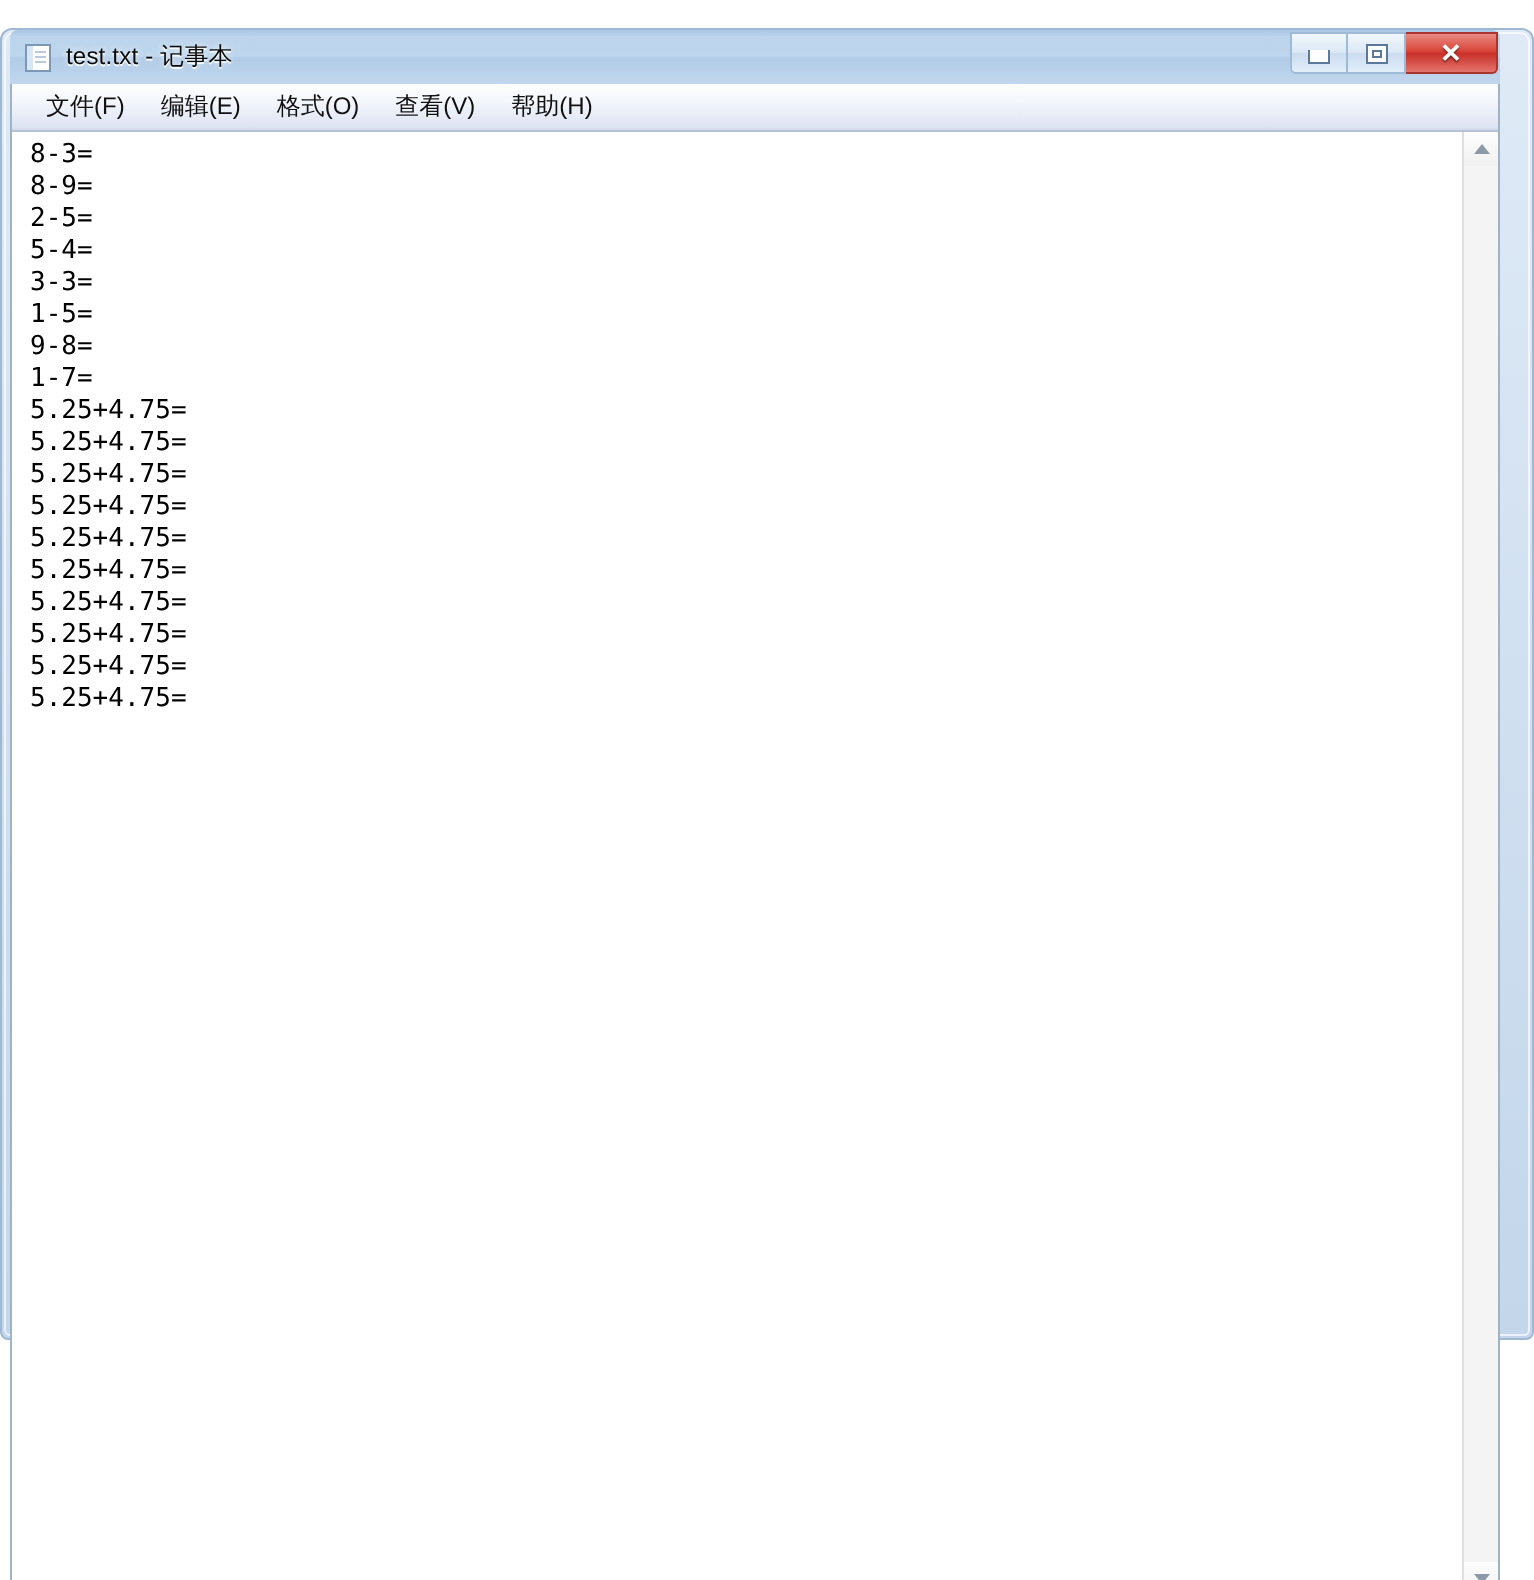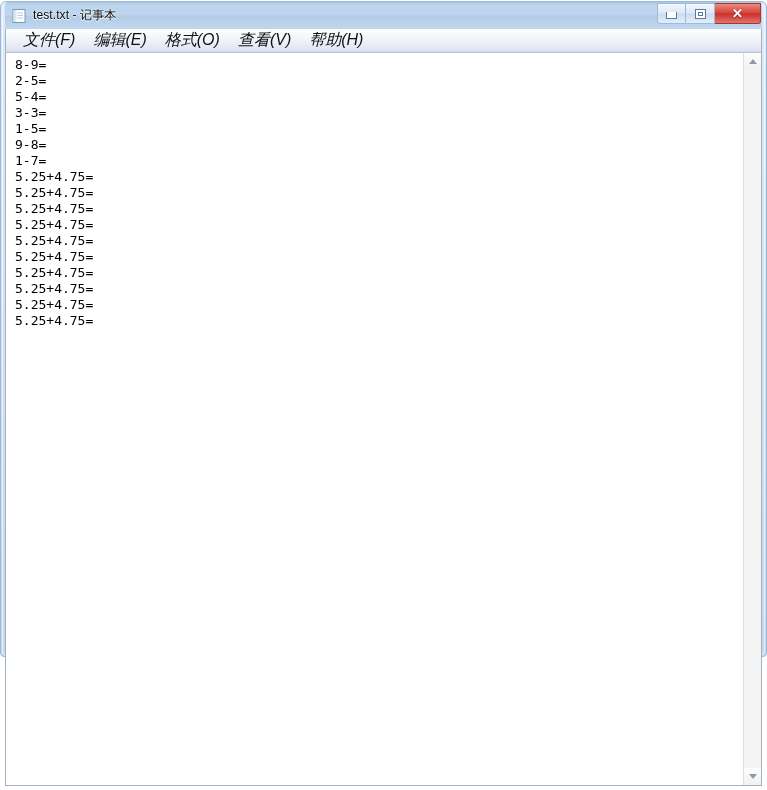--- a/index.html
+++ b/index.html
@@ -11,28 +11,28 @@
     width: 767px;
     height: 790px;
     font-family: "Liberation Sans", sans-serif;
     overflow: hidden;
   }
 
   
   .window {
     position: absolute;
     left: 0;
-    top: 1px;
+    top: 14px;
     width: 767px;
     height: 656px;
     box-sizing: border-box;
     background: linear-gradient(180deg,#dfeaf6 0%, #cfdff0 55%, #c3d6ea 100%);
     border: 1px solid #9fb9d4;
     border-radius: 6px 6px 4px 4px;
-    padding: 0 4px 5px 4px;
+    padding: 0 16px 5px 4px;
   }
   .window::before {
     
     content: "";
     position: absolute;
     left: 1px; top: 1px; right: 1px; bottom: 1px;
     border: 1px solid rgba(255,255,255,0.65);
     border-radius: 5px 5px 3px 3px;
     pointer-events: none;
   }
@@ -147,26 +147,25 @@
   .menubar {
     height: 23px;
     flex: 0 0 auto;
     background: linear-gradient(180deg,#fdfefe 0%, #f3f6fb 38%, #dfe4f2 92%, #d2daea 100%);
     border-bottom: 1px solid #b7c3d4;
     display: flex;
     align-items: center;
     padding-left: 8px;
   }
   .menu-item {
-    font-size: 16px;
+    font-size: 12px;
     color: #111111;
     padding: 2px 9px;
     white-space: nowrap;
     font-family: "Liberation Sans", sans-serif;
-    font-style: italic;
   }
 
   
   .editrow {
     flex: 1 1 auto;
     display: flex;
     min-height: 0;
     background: #ffffff;
   }
   .textarea {
@@ -256,20 +255,21 @@
     <div class="menubar">
       <div class="menu-item">文件(F)</div>
       <div class="menu-item">编辑(E)</div>
       <div class="menu-item">格式(O)</div>
       <div class="menu-item">查看(V)</div>
       <div class="menu-item">帮助(H)</div>
     </div>
 
     <div class="editrow">
       <div class="textarea">
+        <div class="line">8-3=</div>
         <div class="line">8-9=</div>
         <div class="line">2-5=</div>
         <div class="line">5-4=</div>
         <div class="line">3-3=</div>
         <div class="line">1-5=</div>
         <div class="line">9-8=</div>
         <div class="line">1-7=</div>
         <div class="line">5.25+4.75=</div>
         <div class="line">5.25+4.75=</div>
         <div class="line">5.25+4.75=</div>

